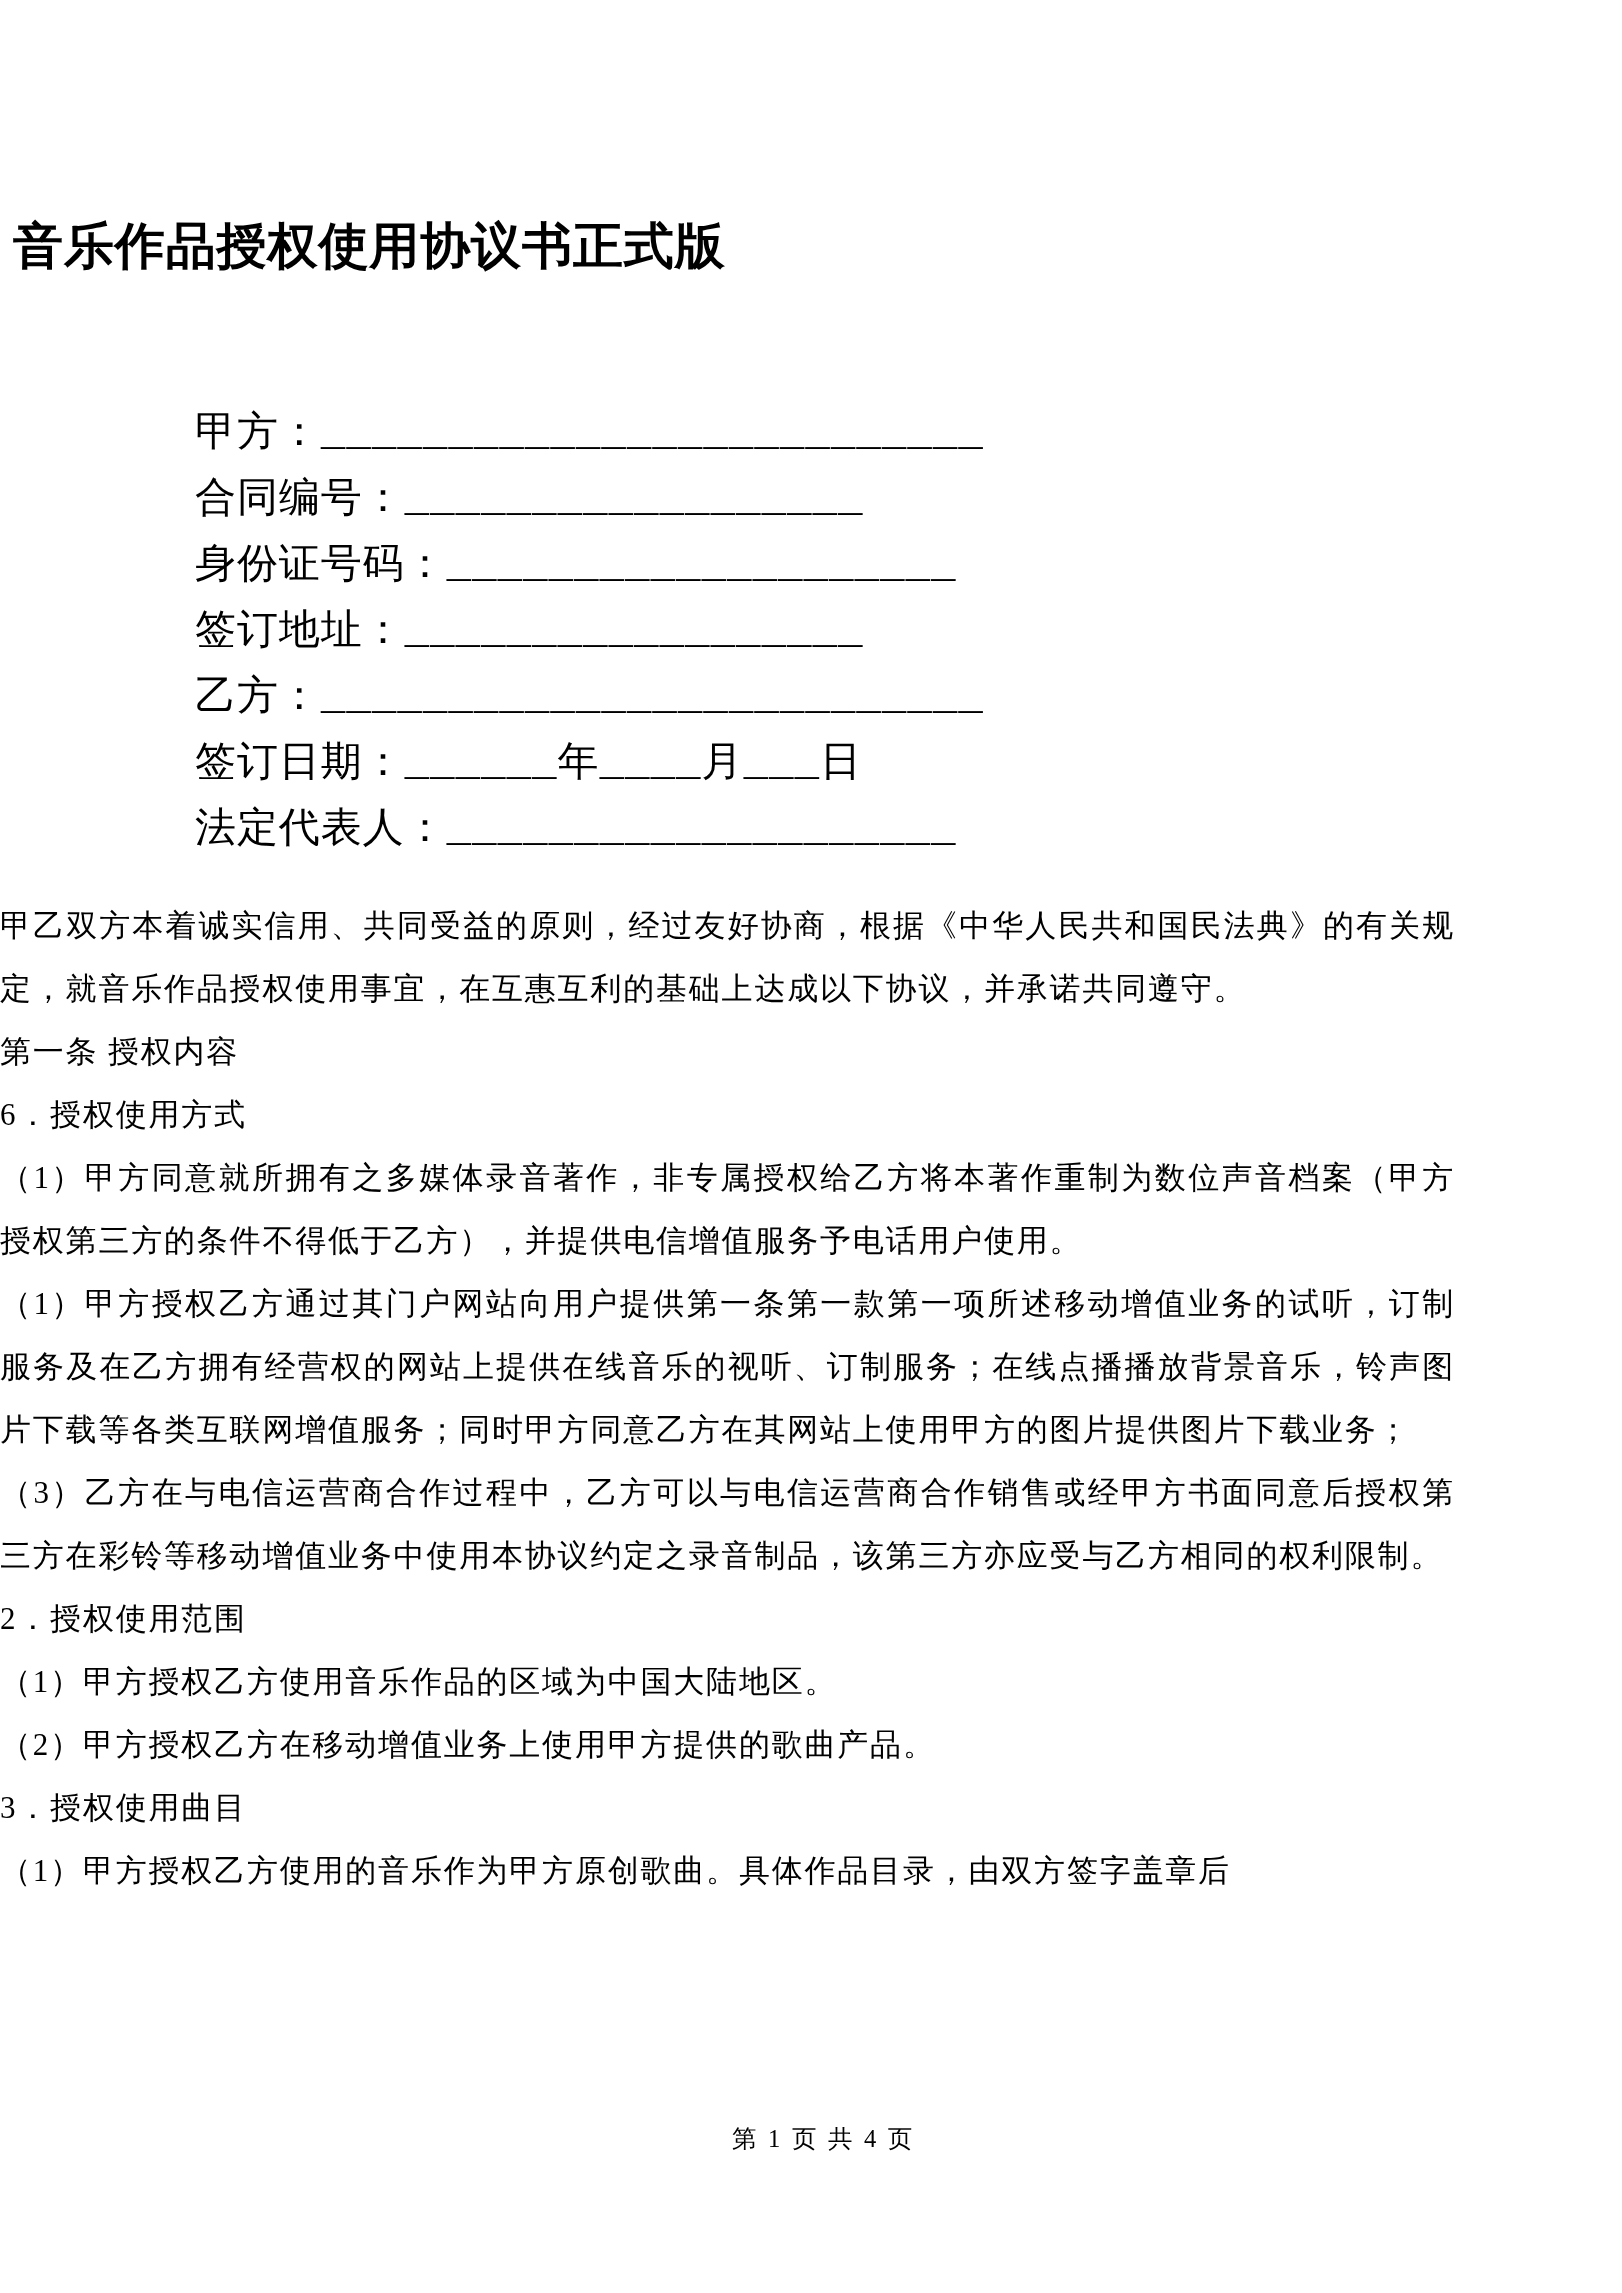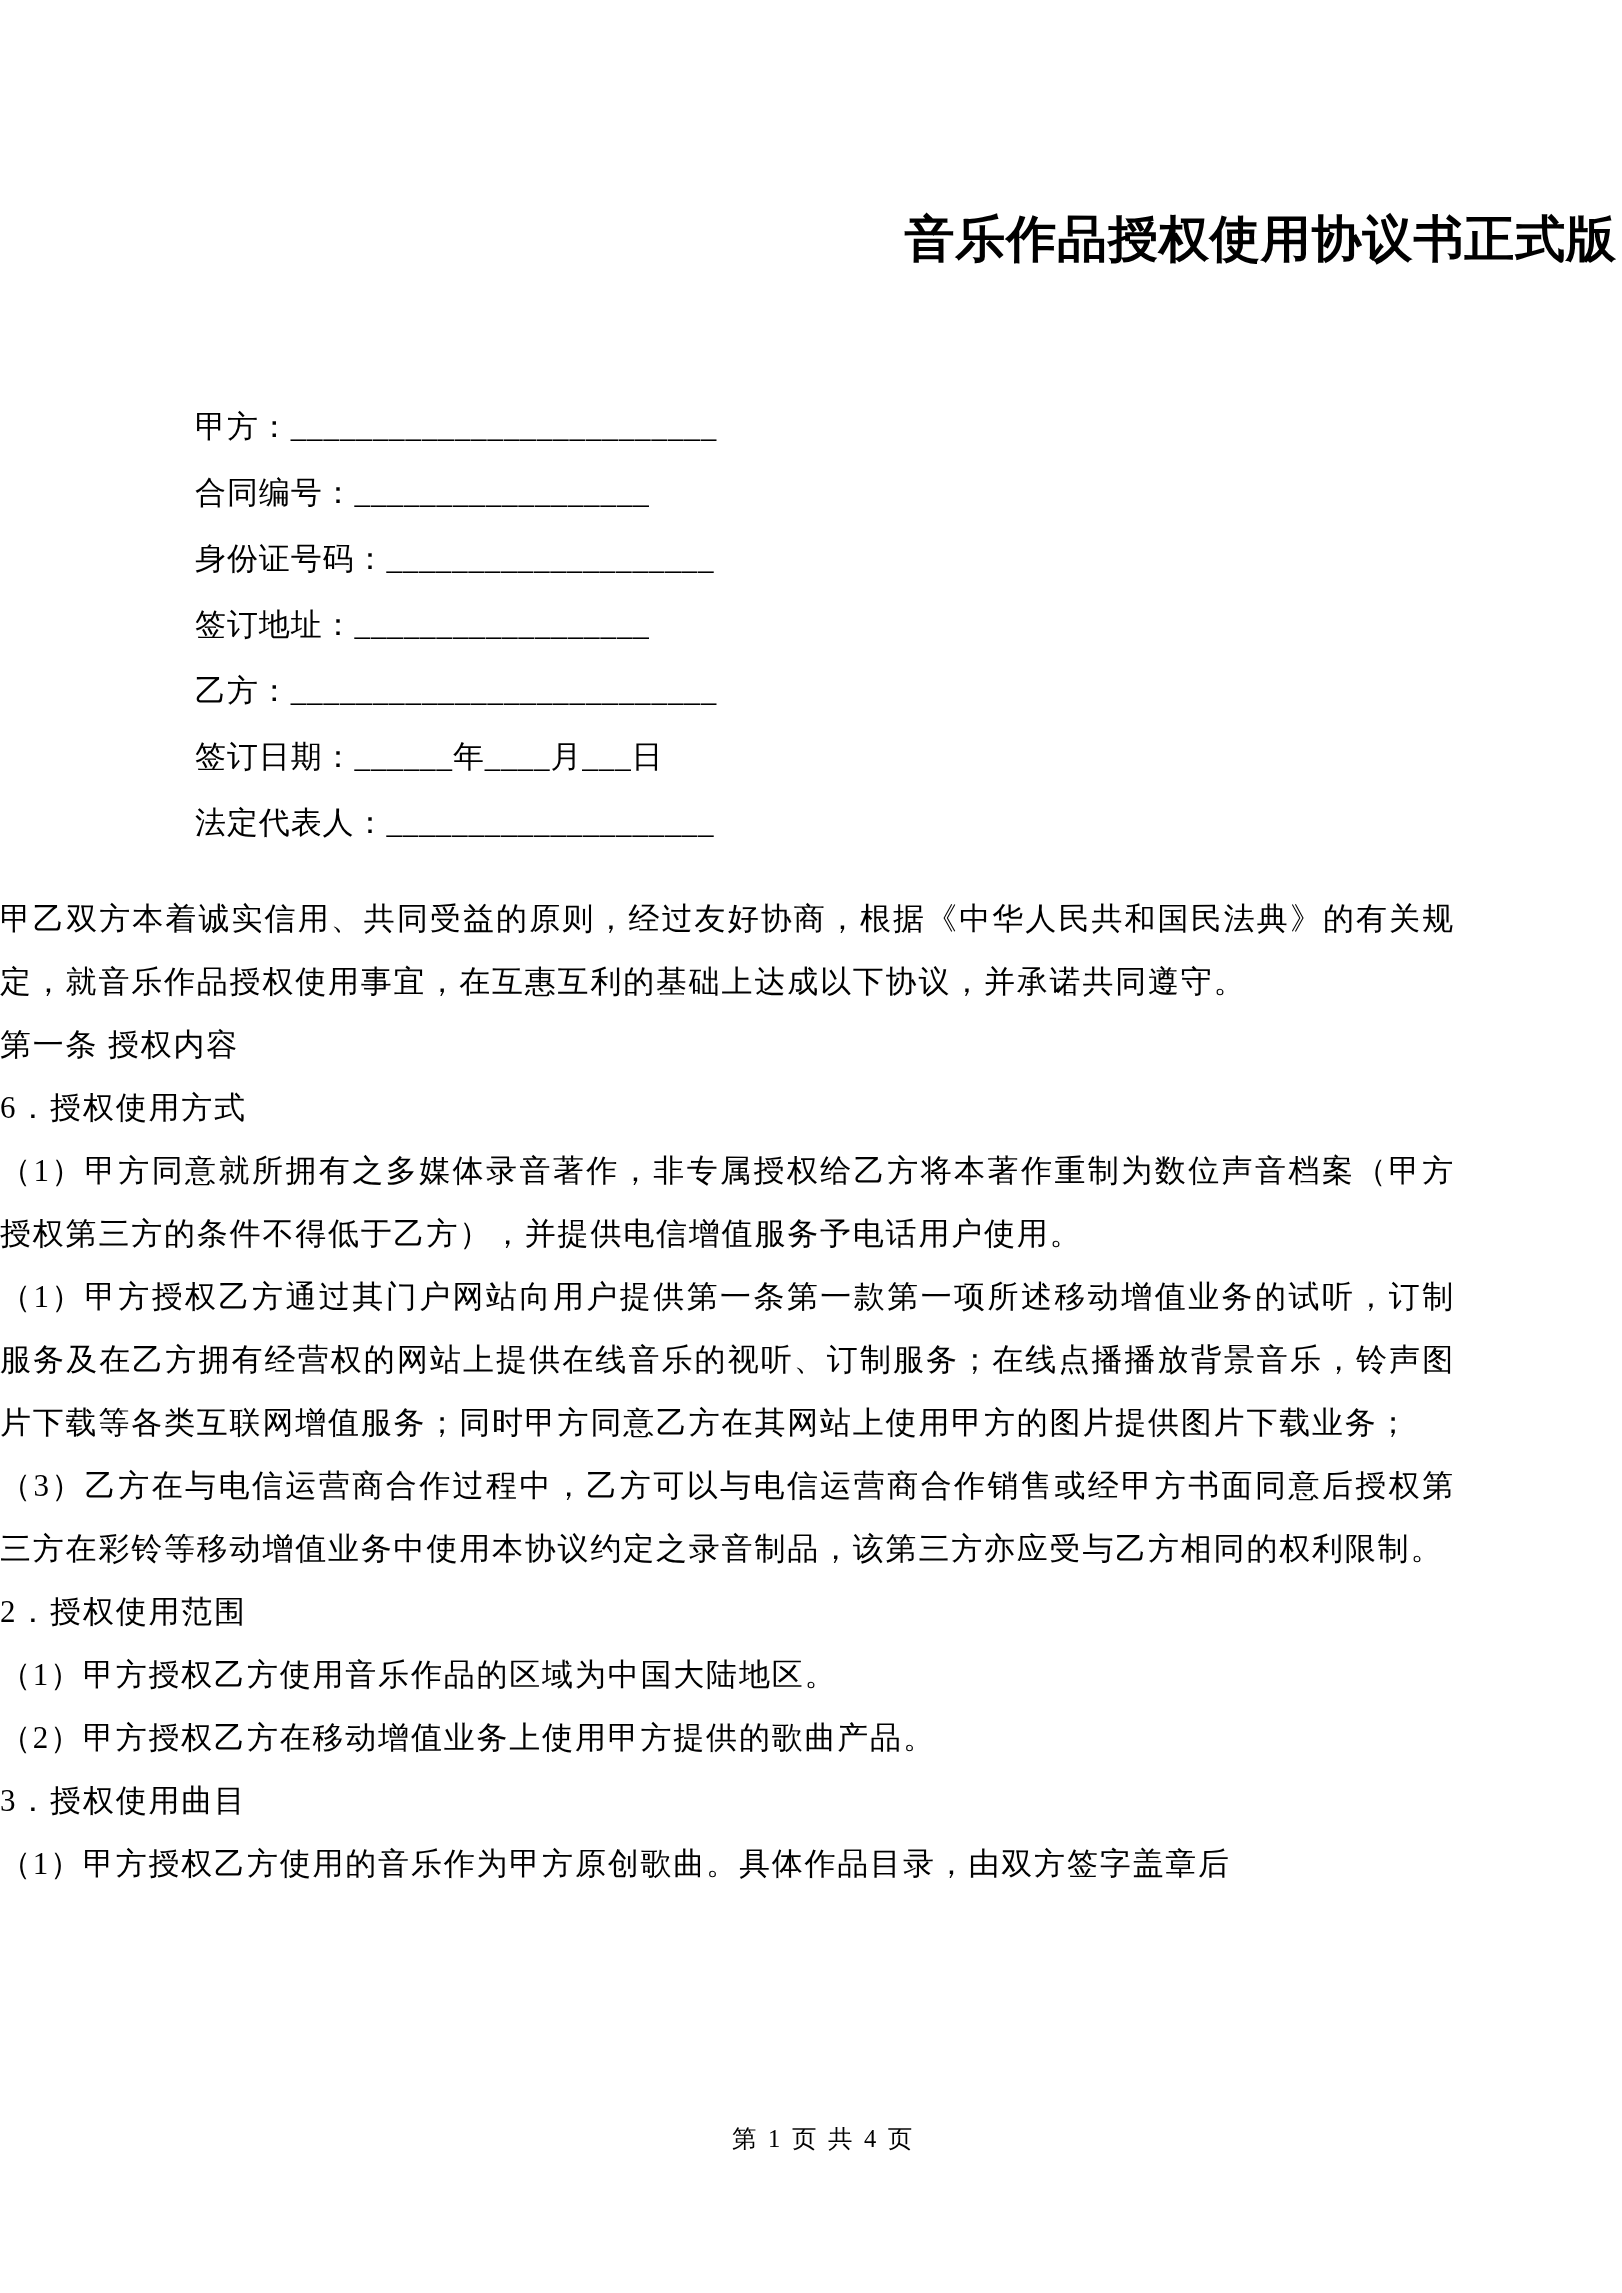--- a/index.html
+++ b/index.html
@@ -11,33 +11,34 @@
     position: relative;
     width: 1623px;
     height: 2294px;
     box-sizing: border-box;
     background: #ffffff;
     color: #000000;
     font-family: "Liberation Serif", "DejaVu Serif", serif;
     overflow: hidden;
   }
   .doc-title {
-    margin: 6px;
+    margin: 13px;
     padding-top: 205px;
-    text-align: right;
+    text-align: left;
     font-size: 50px;
     line-height: 56px;
     font-weight: bold;
     letter-spacing: 0.9px;
   }
   .fields {
     margin-top: 127px;
     margin-left: 195px;
-    font-size: 31px;
+    font-size: 41px;
     letter-spacing: 0.9px;
+    font-family: Liberation Mono, monospace;
   }
   .field-line {
     line-height: 66px;
     height: 66px;
     white-space: nowrap;
   }
   .field-label {
     display: inline-block;
   }
   .blank {

